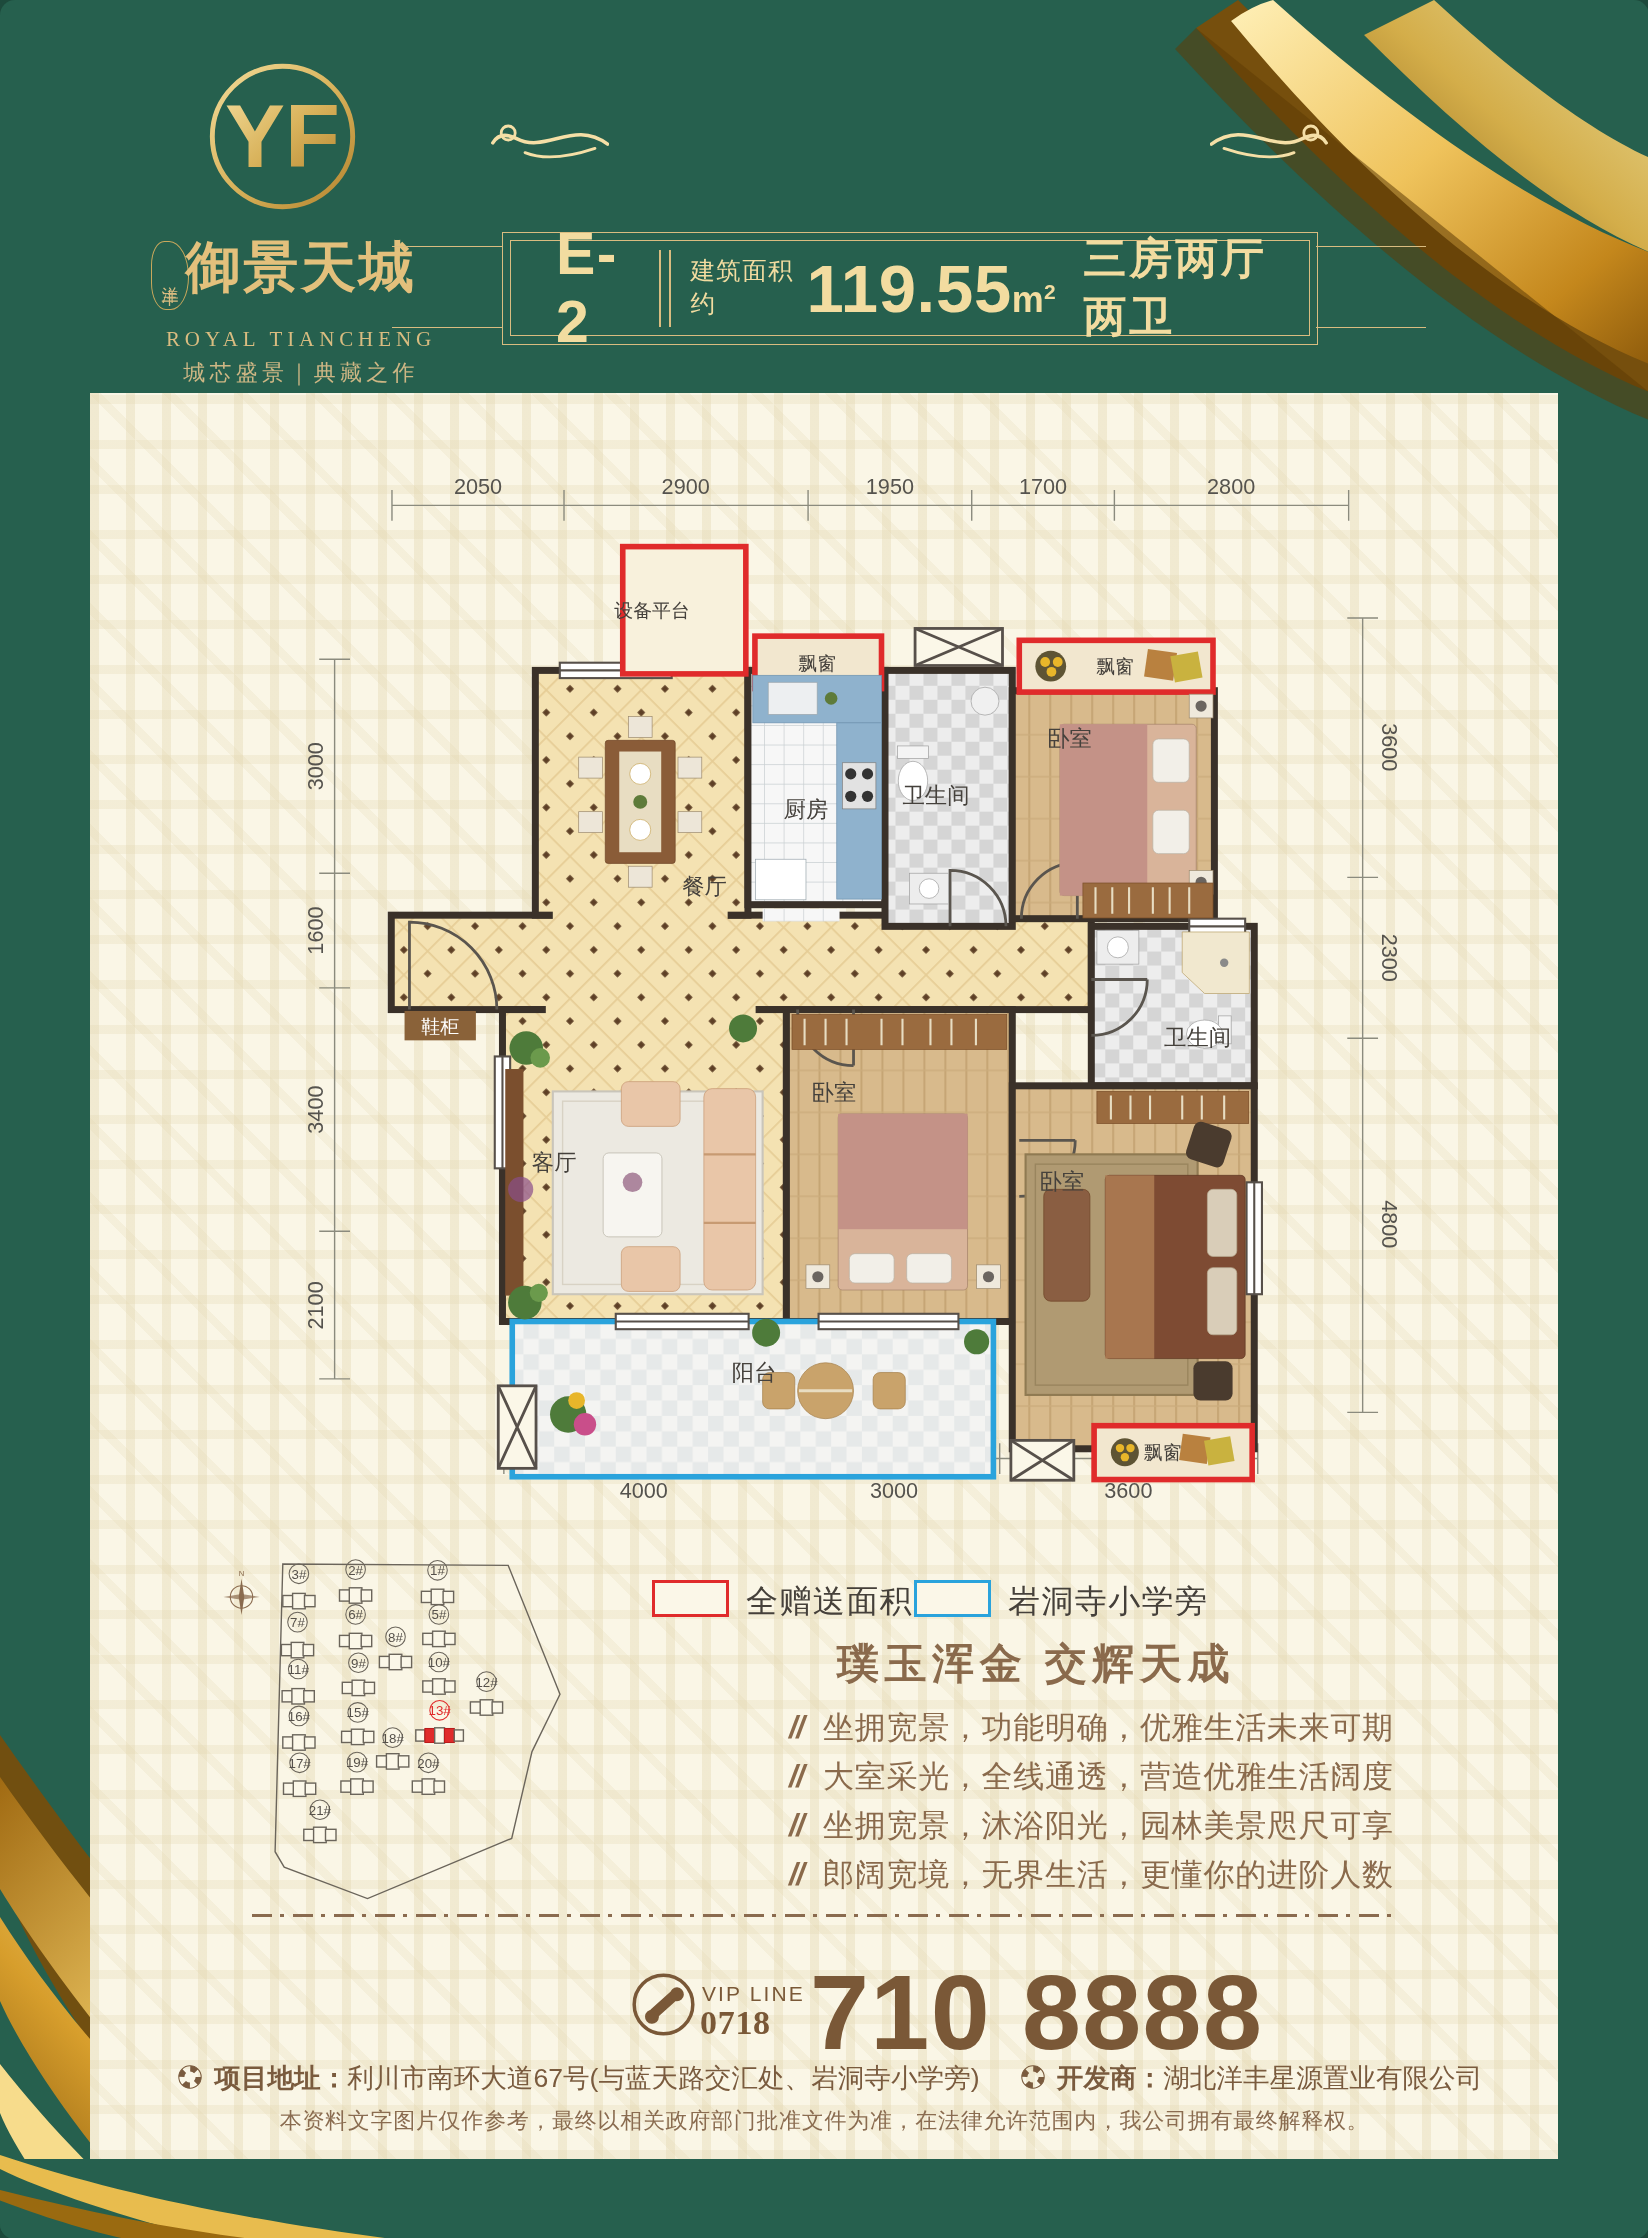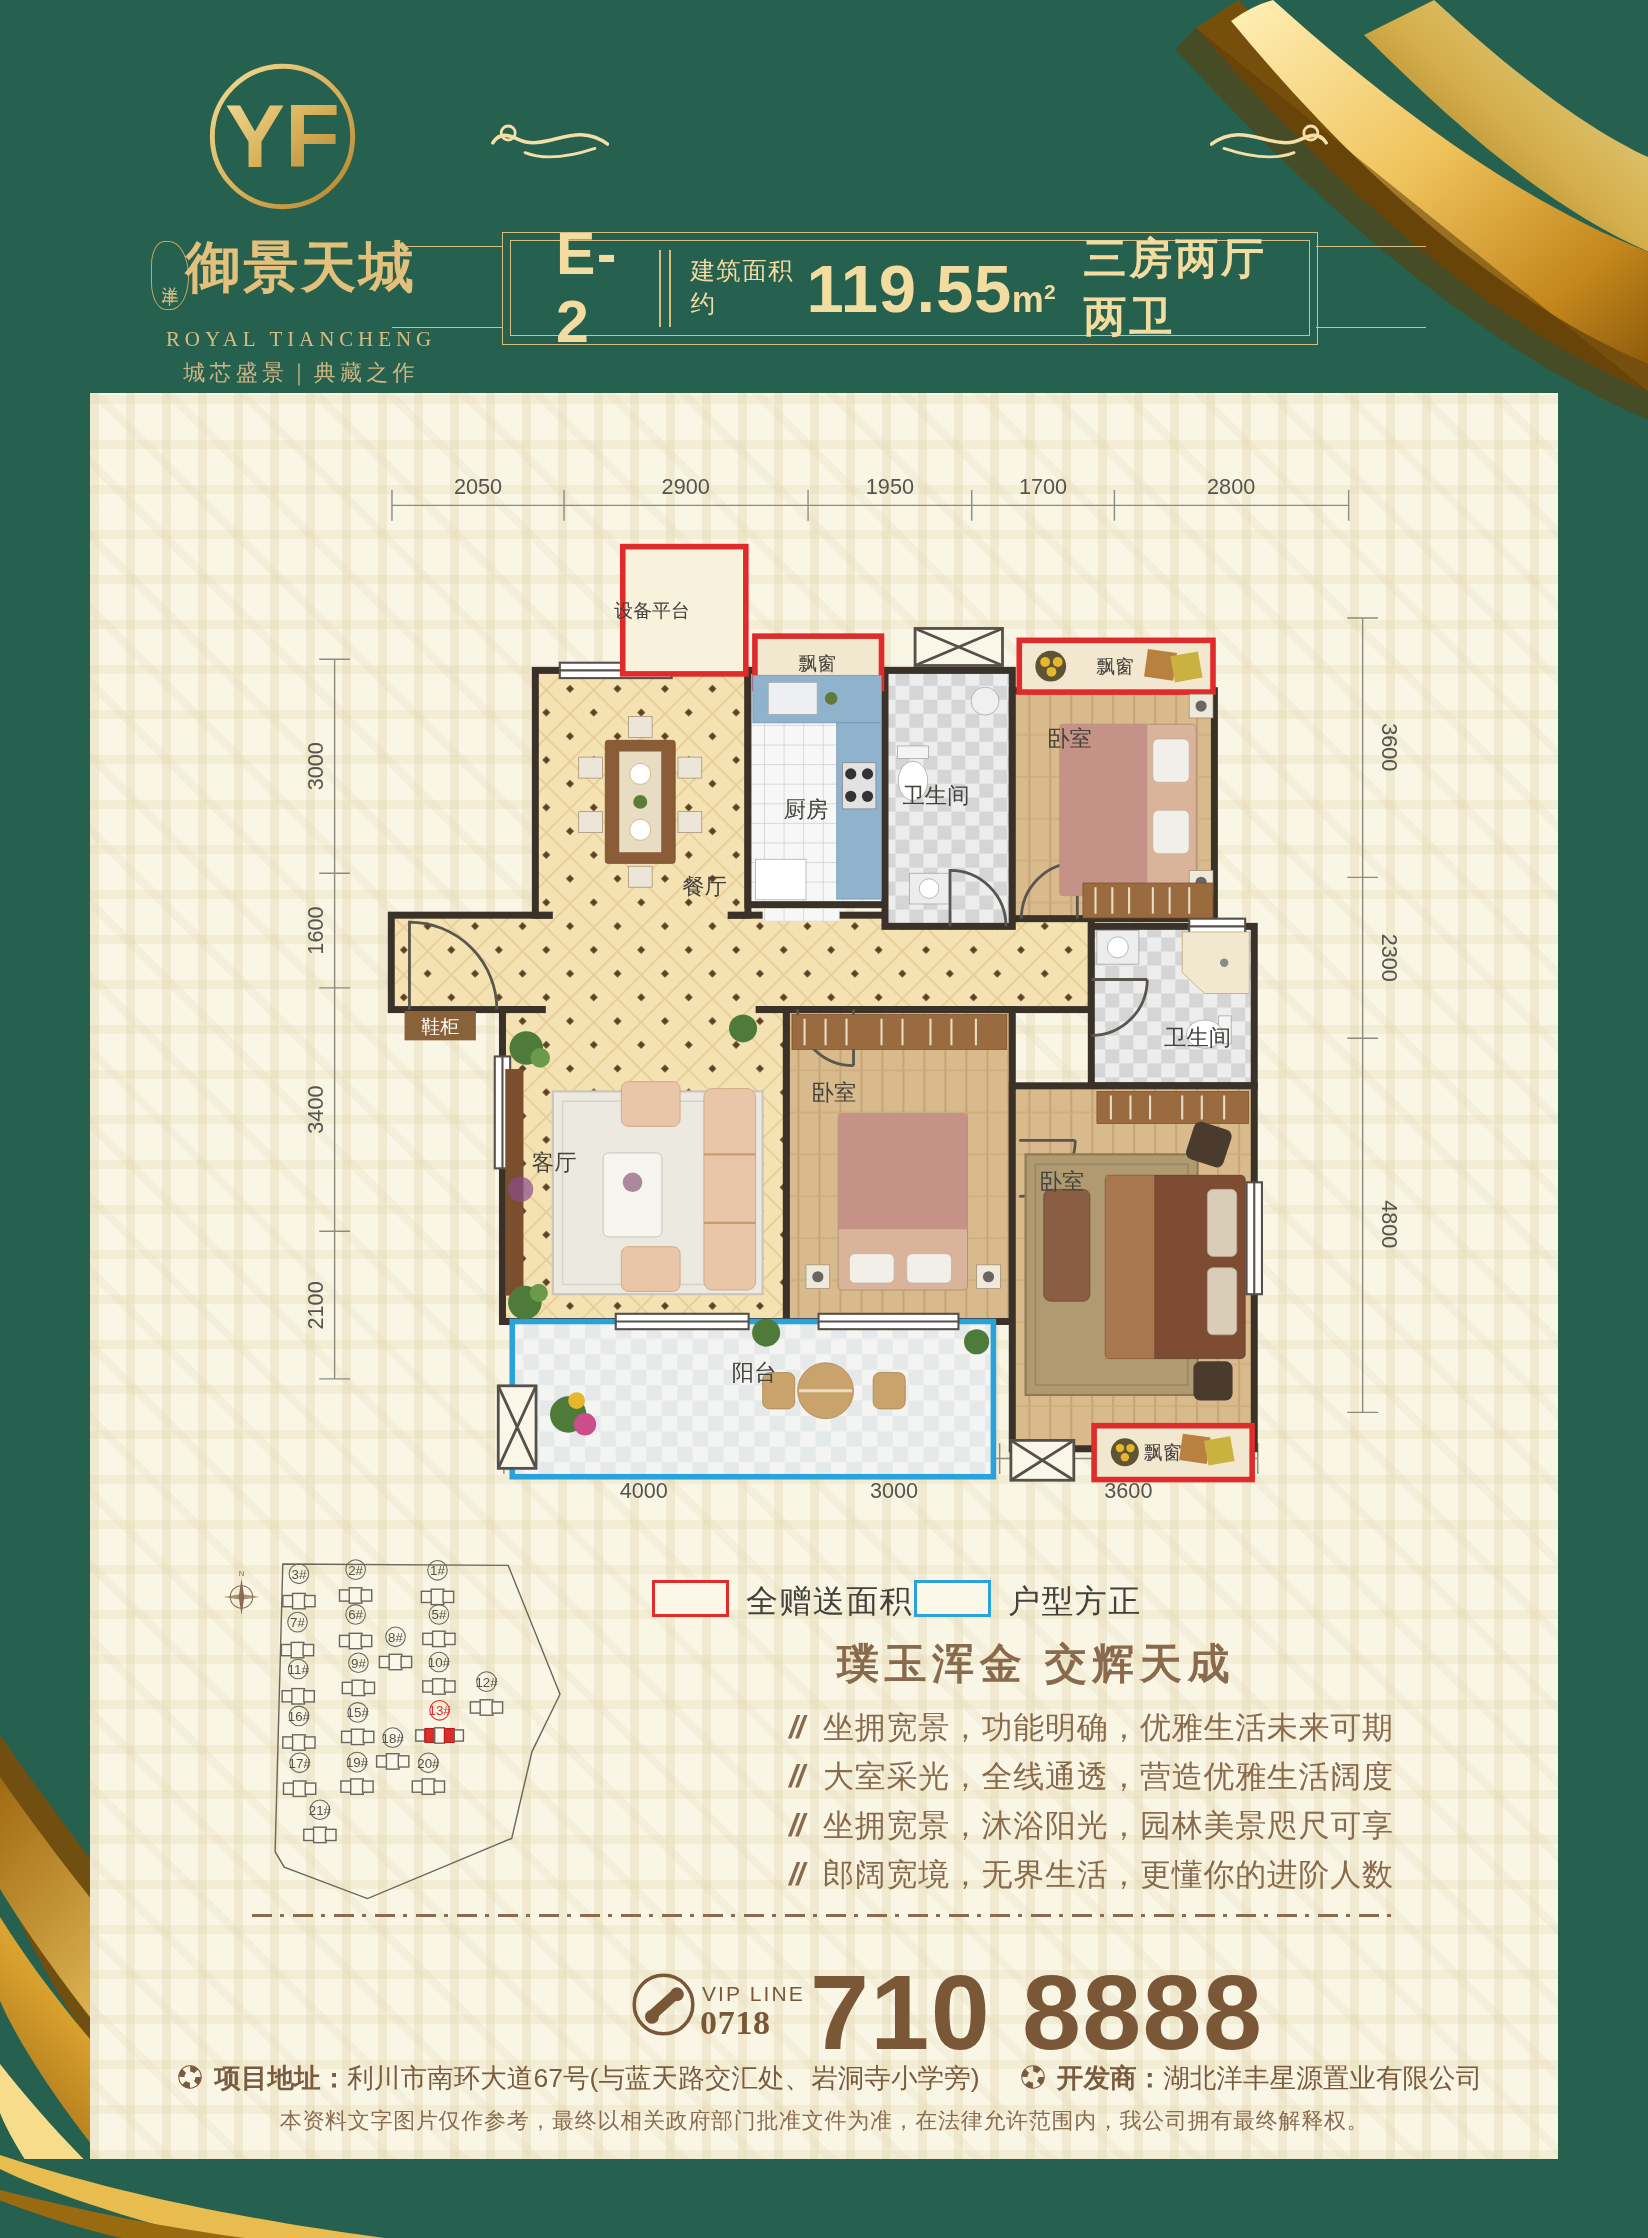--- a/index.html
+++ b/index.html
@@ -1,17 +1,17 @@
 <!DOCTYPE html>
 <html style="font-size:11.2px"><head>
 <meta charset="utf-8">
 <style>
   html,body{margin:0;padding:0;background:#1d4a3c;}
   .stage{position:relative;width:1649px;height:2239px;background:#26604E;overflow:hidden;
-         font-family:"Liberation Sans",sans-serif;}
+         font-family:"Liberation Sans",sans-serif;border-radius:15px;}
   .abs{position:absolute;}
   
   .logo-circle{position:absolute;left:206px;top:60px;width:153px;height:153px;}
   .brand-name{position:absolute;left:175px;top:231px;width:252px;text-align:center;
       font-family:"Liberation Serif",serif;font-weight:bold;font-size:55px;color:#E3C07C;
       letter-spacing:2.8px;white-space:nowrap;}
   .brand-en{position:absolute;left:161px;top:327px;width:280px;text-align:center;
       font-family:"Liberation Serif",serif;font-size:21px;color:#D9BC80;letter-spacing:4.9px;}
   .brand-tag{position:absolute;left:161px;top:358px;width:280px;text-align:center;
       font-size:22px;color:#CDB684;letter-spacing:4.2px;}
@@ -397,21 +397,21 @@
       <text x="1712" y="1494" text-anchor="middle">卫生间</text>
       <text x="1160" y="1572">卧室</text>
       <text x="1486" y="1700">卧室</text>
       <text x="1046" y="1972">阳台</text>
     </g>
   </svg>
 
   <div class="legend-swatch" style="left:652px;top:1580px;border:3.5px solid #E02B2B;"></div>
   <div class="legend-label" style="left:746px;top:1580px;">全赠送面积</div>
   <div class="legend-swatch" style="left:914px;top:1580px;border:3.5px solid #2AA3DC;"></div>
-  <div class="legend-label" style="left:1008px;top:1580px;">户型方正</div>
+  <div class="legend-label" style="left:1008px;top:1580px;">岩洞寺小学旁</div>
 
   <svg class="abs" style="left:203px;top:1536px;" width="406" height="392" viewBox="290 2195 580 560">
     <defs>
       <g id="bldgG">
         <rect x="-23" y="-8" width="15" height="16" fill="#FBF7E8" stroke="#6B655B" stroke-width="2"></rect>
         <rect x="-9" y="-11" width="18" height="22" fill="#FBF7E8" stroke="#6B655B" stroke-width="2"></rect>
         <rect x="8" y="-8" width="15" height="16" fill="#FBF7E8" stroke="#6B655B" stroke-width="2"></rect>
       </g>
     </defs>
 

